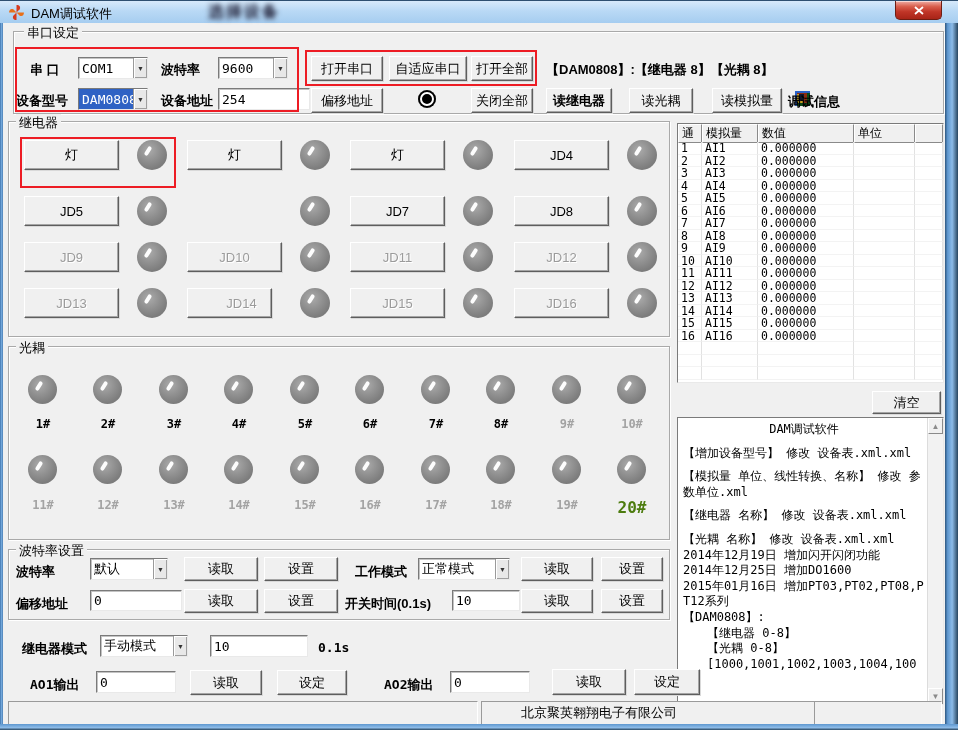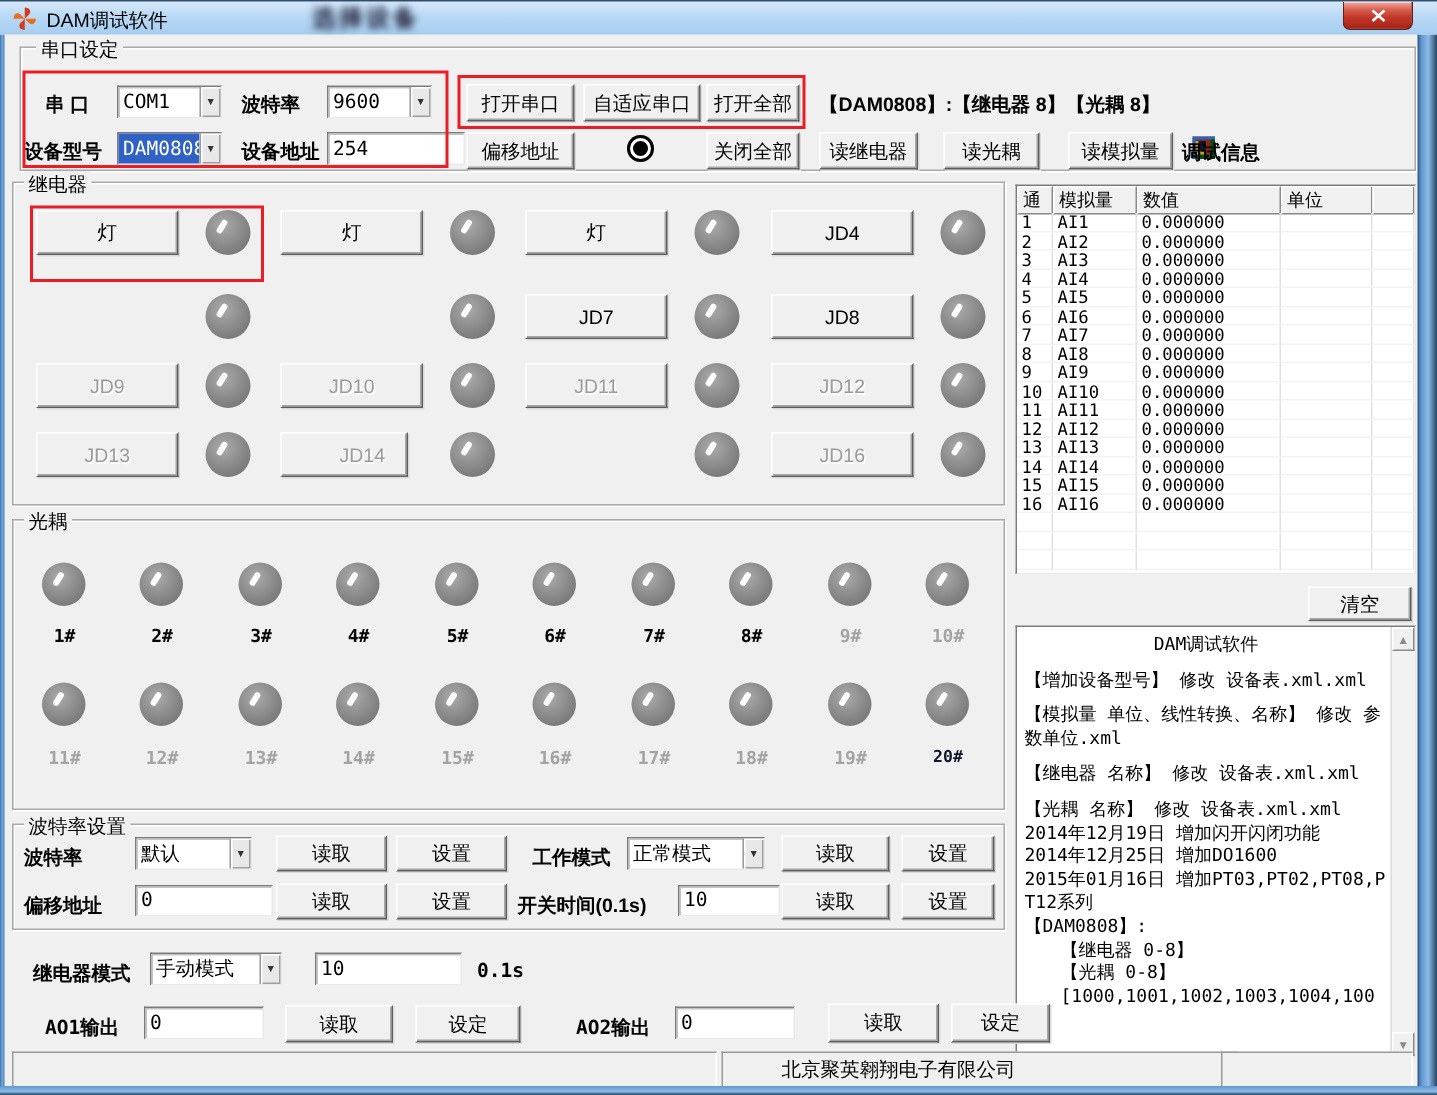--- a/index.html
+++ b/index.html
@@ -131,59 +131,61 @@
   <div class="input mono-sub" style="left:218px; top:88px; width:92px; height:22px;">254</div>
 
   <div class="btn" style="left:311px; top:56px; width:72px; height:25px;">打开串口</div>
   <div class="btn" style="left:389px; top:56px; width:78px; height:25px;">自适应串口</div>
   <div class="btn" style="left:471px; top:56px; width:62px; height:25px;">打开全部</div>
   <span class="lbl" style="left:546px; top:61px;">【DAM0808】:【继电器  8】【光耦 8】</span>
 
   <div class="btn" style="left:311px; top:88px; width:72px; height:25px;">偏移地址</div>
   <div class="black-dot" style="left:418px; top:90px;"></div>
   <div class="btn" style="left:471px; top:88px; width:62px; height:25px;">关闭全部</div>
-  <div class="btn" style="left:546px; top:88px; width:66px; height:25px;">读继电器</div>
+  <div class="btn" style="left:546px; top:88px; width:66px; height:25px;font-weight:bold;">读继电器</div>
   <div class="btn" style="left:629px; top:88px; width:64px; height:25px;">读光耦</div>
   <div class="btn" style="left:712px; top:88px; width:70px; height:25px;">读模拟量</div>
   <div class="debug-icon" style="left:795px; top:91px;"></div>
   <span class="lbl" style="left:788px; top:93px;">调试信息</span>
 
   <div class="annotation" style="left:15px; top:47px; width:284px; height:65px;"></div>
   <div class="annotation" style="left:305px; top:50px; width:232px; height:36px;"></div>
   <div class="annotation" style="left:20px; top:137px; width:156px; height:51px;"></div>
 
   <div class="group" style="left:8px; top:121px; width:662px; height:216px;"></div>
   <div class="legend" style="left:16px; top:114px;">继电器</div>
   <div style="position:absolute; left:8px; top:119px; width:662px; height:218px; z-index:10;">
       <div class="btn" style="left: 16px; top: 21px; width: 95px; height: 30px;">灯</div>
       <div class="led" style="left: 129px; top: 21px;"></div>
       <div class="btn" style="left: 179px; top: 21px; width: 95px; height: 30px;">灯</div>
       <div class="led" style="left: 292px; top: 21px;"></div>
       <div class="btn" style="left: 342px; top: 21px; width: 95px; height: 30px;">灯</div>
       <div class="led" style="left: 455px; top: 21px;"></div>
       <div class="btn" style="left: 506px; top: 21px; width: 95px; height: 30px;">JD4</div>
       <div class="led" style="left: 619px; top: 21px;"></div>
+      <div class="btn" style="left: 16px; top: 77px; width: 95px; height: 30px;">JD5</div>
       <div class="led" style="left: 129px; top: 77px;"></div>
       <div class="led" style="left: 292px; top: 77px;"></div>
       <div class="btn" style="left: 342px; top: 77px; width: 95px; height: 30px;">JD7</div>
       <div class="led" style="left: 455px; top: 77px;"></div>
       <div class="btn" style="left: 506px; top: 77px; width: 95px; height: 30px;">JD8</div>
       <div class="led" style="left: 619px; top: 77px;"></div>
       <div class="btn disabled" style="left: 16px; top: 123px; width: 95px; height: 30px;">JD9</div>
       <div class="led" style="left: 129px; top: 123px;"></div>
       <div class="btn disabled" style="left: 179px; top: 123px; width: 95px; height: 30px;">JD10</div>
       <div class="led" style="left: 292px; top: 123px;"></div>
       <div class="btn disabled" style="left: 342px; top: 123px; width: 95px; height: 30px;">JD11</div>
       <div class="led" style="left: 455px; top: 123px;"></div>
       <div class="btn disabled" style="left: 506px; top: 123px; width: 95px; height: 30px;">JD12</div>
       <div class="led" style="left: 619px; top: 123px;"></div>
       <div class="btn disabled" style="left: 16px; top: 169px; width: 95px; height: 30px;">JD13</div>
       <div class="led" style="left: 129px; top: 169px;"></div>
       <div class="btn disabled" style="left: 179px; top: 169px; width: 85px; height: 30px; padding-left: 24px;">JD14</div>
       <div class="led" style="left: 292px; top: 169px;"></div>
+      <div class="btn disabled" style="left: 342px; top: 169px; width: 95px; height: 30px;">JD15</div>
       <div class="led" style="left: 455px; top: 169px;"></div>
       <div class="btn disabled" style="left: 506px; top: 169px; width: 95px; height: 30px;">JD16</div>
       <div class="led" style="left: 619px; top: 169px;"></div>
     </div>
 
   <div class="group" style="left:8px; top:346px; width:662px; height:194px;"></div>
   <div class="legend" style="left:16px; top:339px;">光耦</div>
   <div style="position:absolute; left:8px; top:344px; width:662px; height:196px; z-index:10;">
       <div class="led" style="left: 20px; top: 31px; width: 29px; height: 29px;"></div>
       <div class="lbl mono-sub" style="left: 16px; top: 73px; width: 38px; text-align: center; font-size: 12px; color: rgb(0, 0, 0);">1#</div>
@@ -217,21 +219,21 @@
       <div class="lbl mono-sub" style="left: 278px; top: 154px; width: 38px; text-align: center; font-size: 12px; color: rgb(163, 163, 163);">15#</div>
       <div class="led" style="left: 347px; top: 111px; width: 29px; height: 29px;"></div>
       <div class="lbl mono-sub" style="left: 343px; top: 154px; width: 38px; text-align: center; font-size: 12px; color: rgb(163, 163, 163);">16#</div>
       <div class="led" style="left: 413px; top: 111px; width: 29px; height: 29px;"></div>
       <div class="lbl mono-sub" style="left: 409px; top: 154px; width: 38px; text-align: center; font-size: 12px; color: rgb(163, 163, 163);">17#</div>
       <div class="led" style="left: 478px; top: 111px; width: 29px; height: 29px;"></div>
       <div class="lbl mono-sub" style="left: 474px; top: 154px; width: 38px; text-align: center; font-size: 12px; color: rgb(163, 163, 163);">18#</div>
       <div class="led" style="left: 544px; top: 111px; width: 29px; height: 29px;"></div>
       <div class="lbl mono-sub" style="left: 540px; top: 154px; width: 38px; text-align: center; font-size: 12px; color: rgb(163, 163, 163);">19#</div>
       <div class="led" style="left: 609px; top: 111px; width: 29px; height: 29px;"></div>
-      <div class="lbl mono-sub" style="left: 605px; top: 154px; width: 38px; text-align: center; font-size: 11px; color: #0f172a;">20#</div>
+      <div class="lbl mono-sub" style="left: 605px; top: 154px; width: 38px; text-align: center; font-size: 16px; color: #4d7c0f;">20#</div>
     </div>
 
   <div class="atable">
     <div class="trow thead">
         <div class="hcell">通</div>
         <div class="hcell">模拟量</div>
         <div class="hcell">数值</div>
         <div class="hcell">单位</div>
         <div class="hcell"></div>
       </div>

